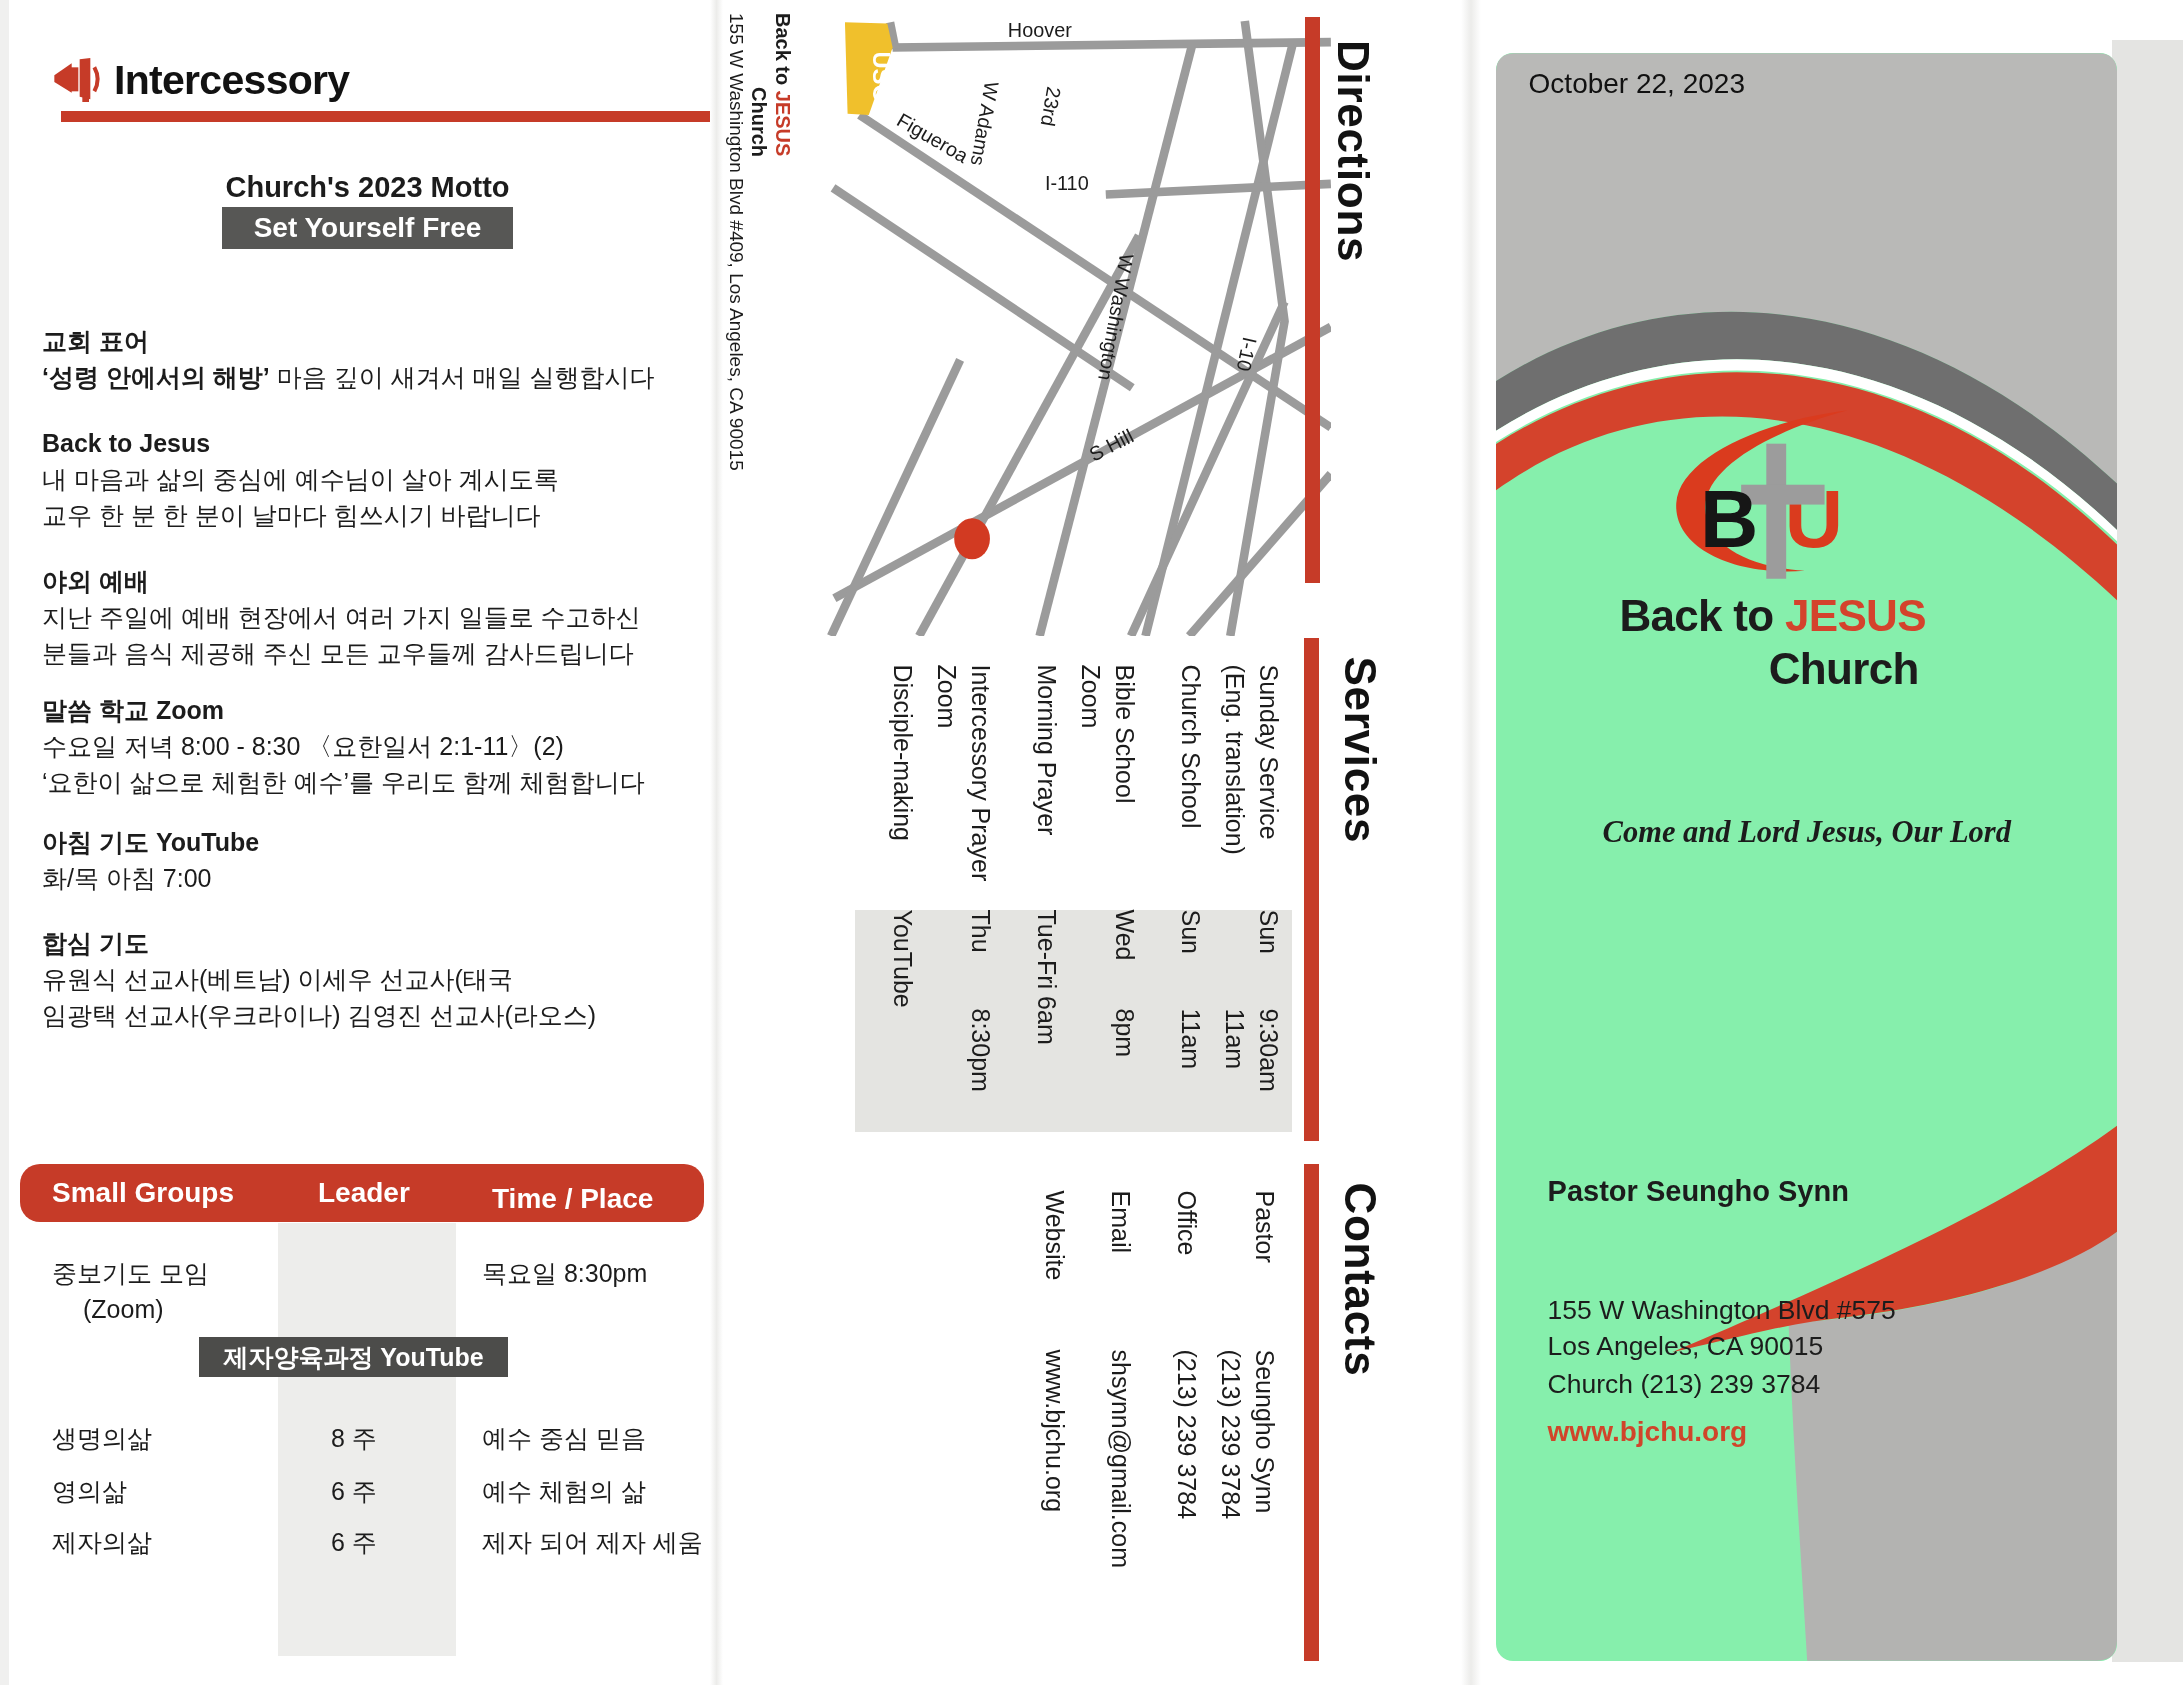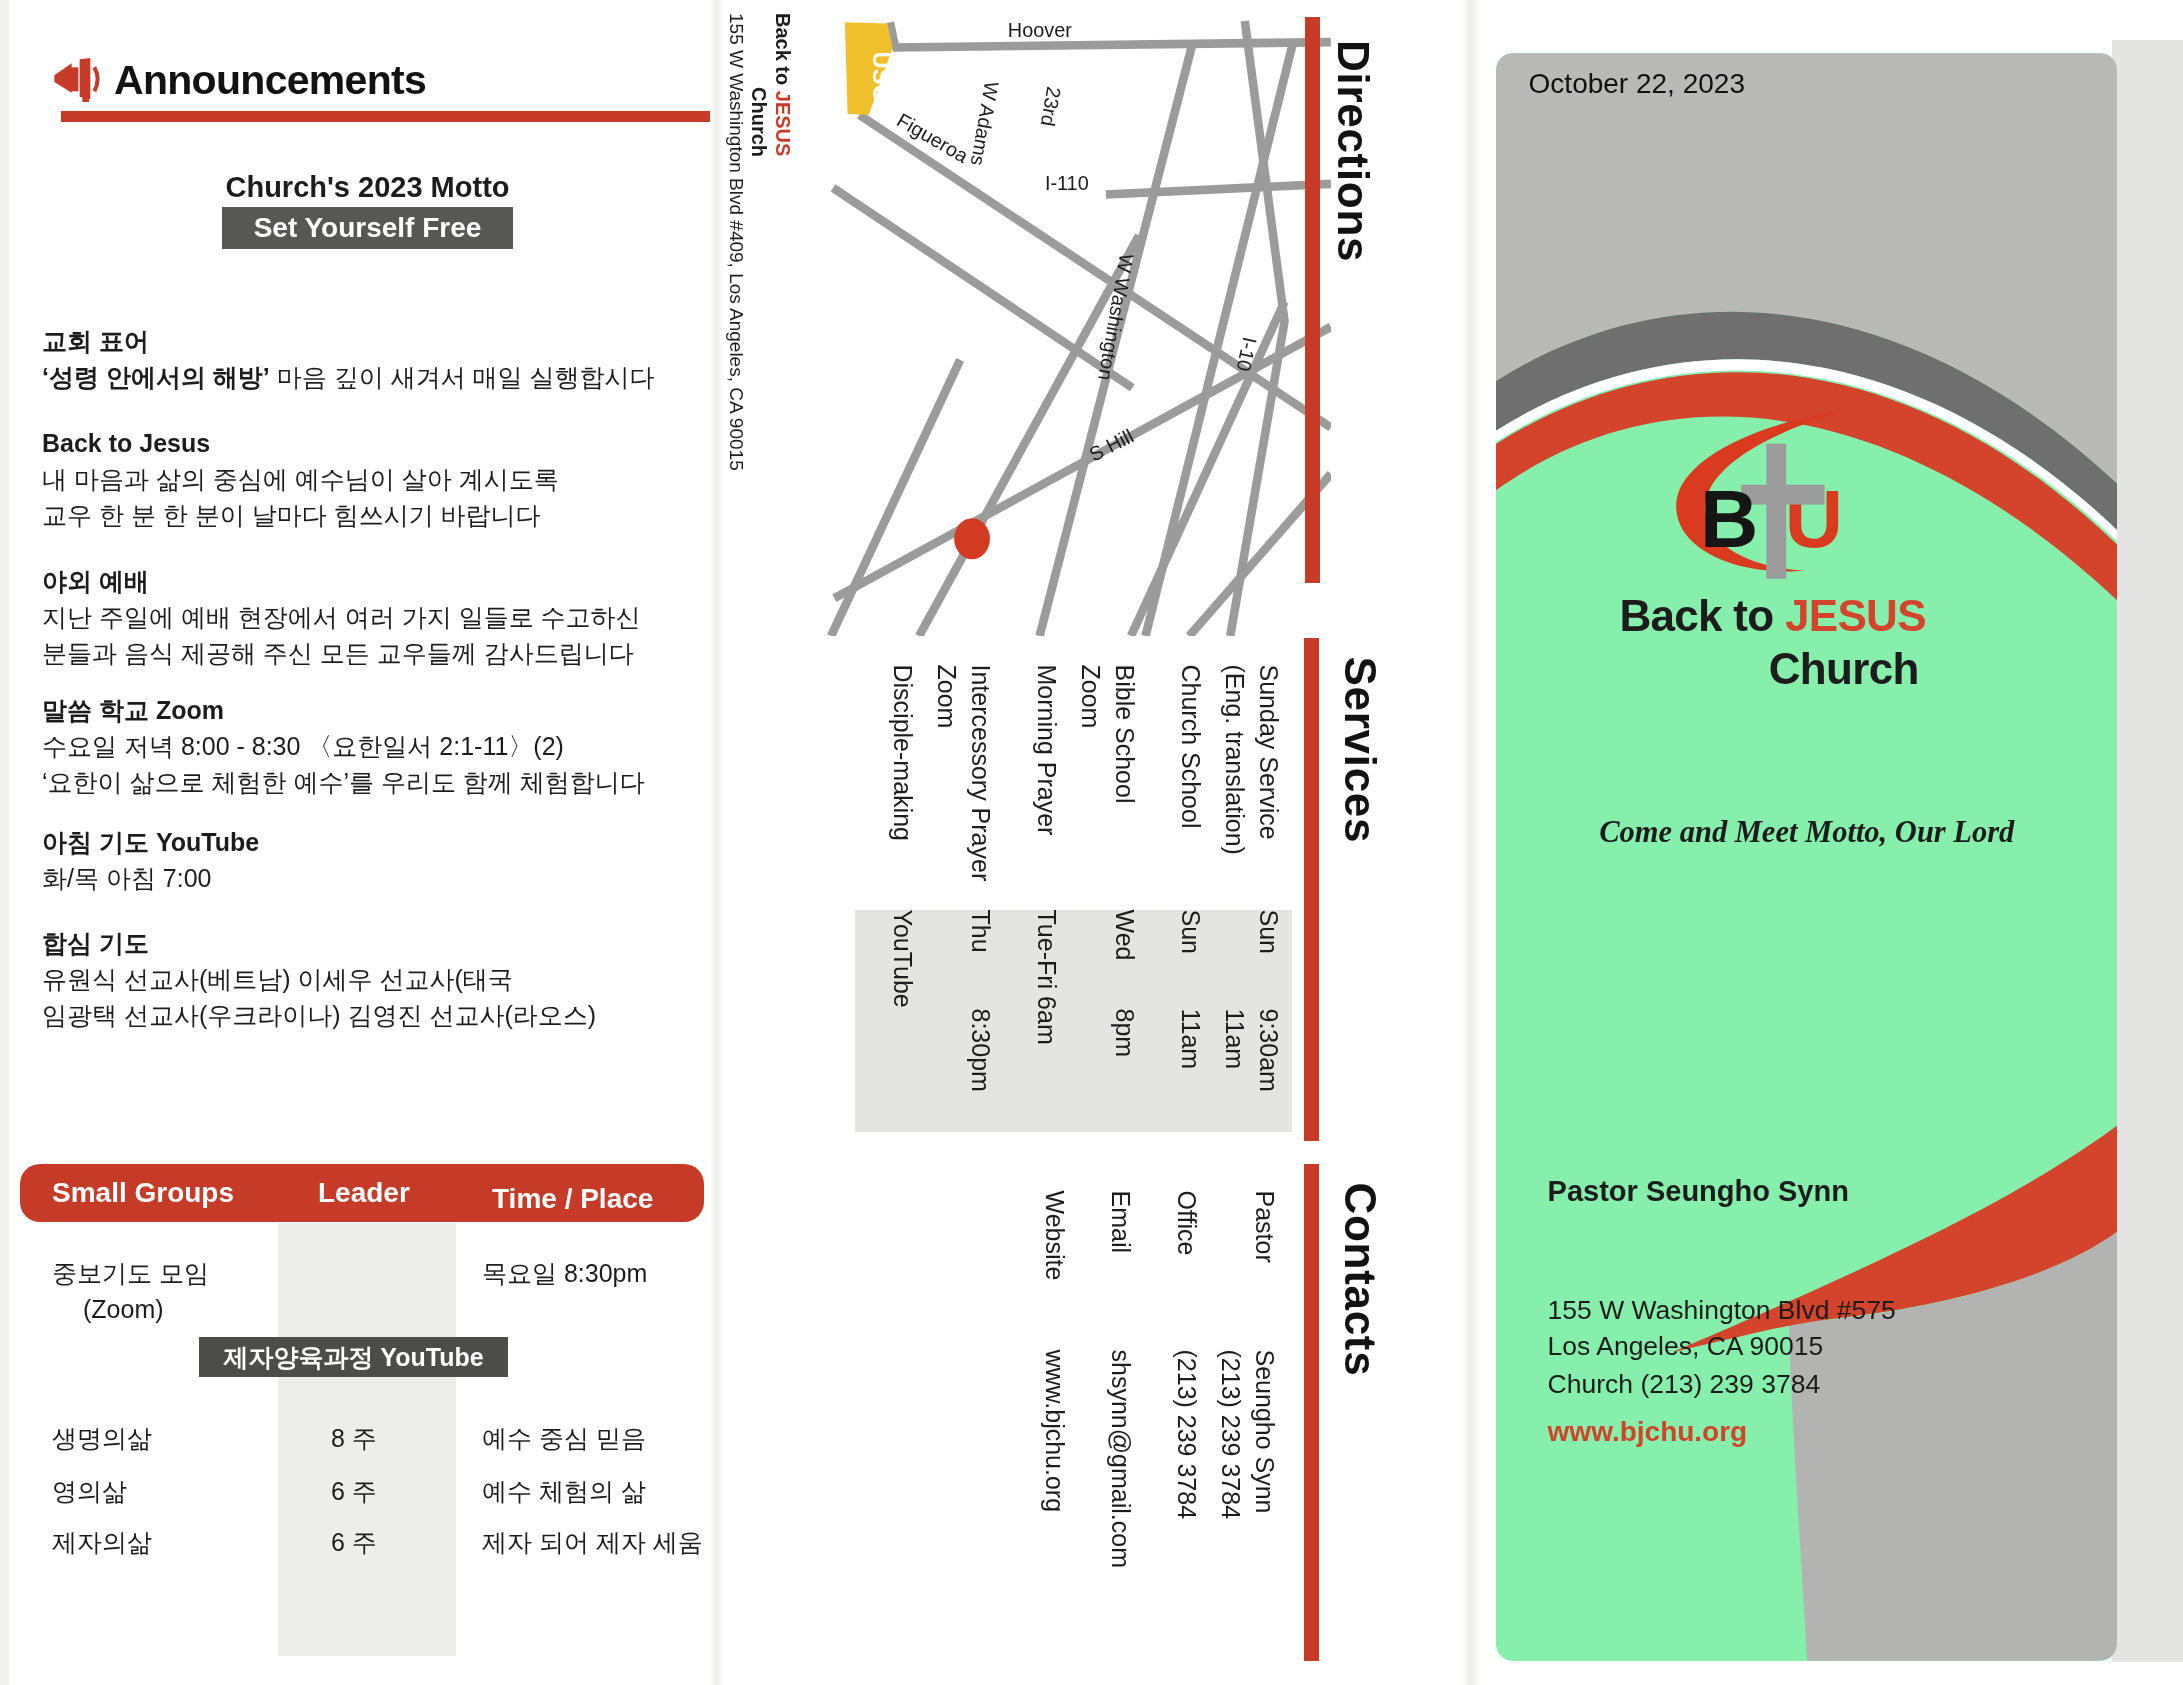--- a/index.html
+++ b/index.html
@@ -65,21 +65,21 @@
 <section id="panel-left" class="panel">
   <div class="abs" style="left:0;top:0;width:9.3px;height:1685px;background:#e3e3e1;opacity:.55;"></div>
 
   <svg class="abs" style="left:53px;top:58px;" width="52" height="44" viewBox="0 0 78 66">
     <polygon points="2,26 28,8 28,52 2,36" fill="#c63b28"></polygon>
     <rect x="26" y="14" width="12" height="36" fill="#c63b28"></rect>
     <polygon points="40,2 56,0 56,62 40,58" fill="#c63b28"></polygon>
     <rect x="44" y="58" width="10" height="8" fill="#c63b28"></rect>
     <path d="M62,14 q10,18 0,36" stroke="#c63b28" stroke-width="6" fill="none"></path>
   </svg>
-  <div class="abs ann-title" style="left:114px;top:57px;">Announcements</div>
+  <div class="abs ann-title" style="left:114px;top:57px;">Intercessory</div>
   <div class="abs red-rule" style="left:61px;top:111px;width:652px;height:11.3px;"></div>
 
   <div class="abs motto-head" style="left:152px;top:171px;width:431px;">Church's 2023 Motto</div>
   <div class="abs motto-badge" style="left:222px;top:207px;width:291px;height:42px;">Set Yourself Free</div>
 
   <div class="abs" style="left:42px;top:323px;width:662px;">
     <div class="sec-title">교회 표어</div>
     <div class="sec-line"><b>‘성령 안에서의 해방’</b><span> 마음 깊이 새겨서 매일 실행합시다</span></div>
   </div>
   <div class="abs" style="left:42px;top:425px;width:662px;">
@@ -292,21 +292,21 @@
       <path d="M272,8 C150,22 18,78 14,148 C10,215 100,258 208,250 C118,244 56,208 58,152 C60,92 160,38 272,8 Z" fill="#da3b1e"></path>
       <text x="178" y="214" font-size="122" font-weight="bold" fill="#da3b1e" font-family="Liberation Sans, sans-serif">U</text>
       <rect x="150" y="58" width="30" height="204" fill="#9c9c9c"></rect>
       <rect x="112" y="120" width="126" height="30" fill="#9c9c9c"></rect>
       <text x="50" y="214" font-size="122" font-weight="bold" fill="#161616" font-family="Liberation Sans, sans-serif">B</text>
     </svg>
 
     <div class="abs cover-title" style="left:65px;top:538px;width:424px;text-align:center;"><span>Back to </span><span class="red">JESUS</span></div>
     <div class="abs cover-title" style="left:65px;top:591px;width:358px;text-align:right;">Church</div>
 
-    <div class="abs tagline" style="left:13.2px;top:762px;width:596px;">Come and Meet Motto, Our Lord</div>
+    <div class="abs tagline" style="left:13.2px;top:762px;width:596px;">Come and Lord Jesus, Our Lord</div>
 
     <div class="abs pastor" style="left:52px;top:1122px;">Pastor Seungho Synn</div>
 
     <div class="abs addr-line" style="left:52px;top:1240px;">155 W Washington Blvd #575</div>
     <div class="abs addr-line" style="left:52px;top:1276px;">Los Angeles, CA 90015</div>
     <div class="abs addr-line" style="left:52px;top:1314px;">Church (213) 239 3784</div>
     <div class="abs website" style="left:52px;top:1363px;">www.bjchu.org</div>
   </div>
 </section>
 

